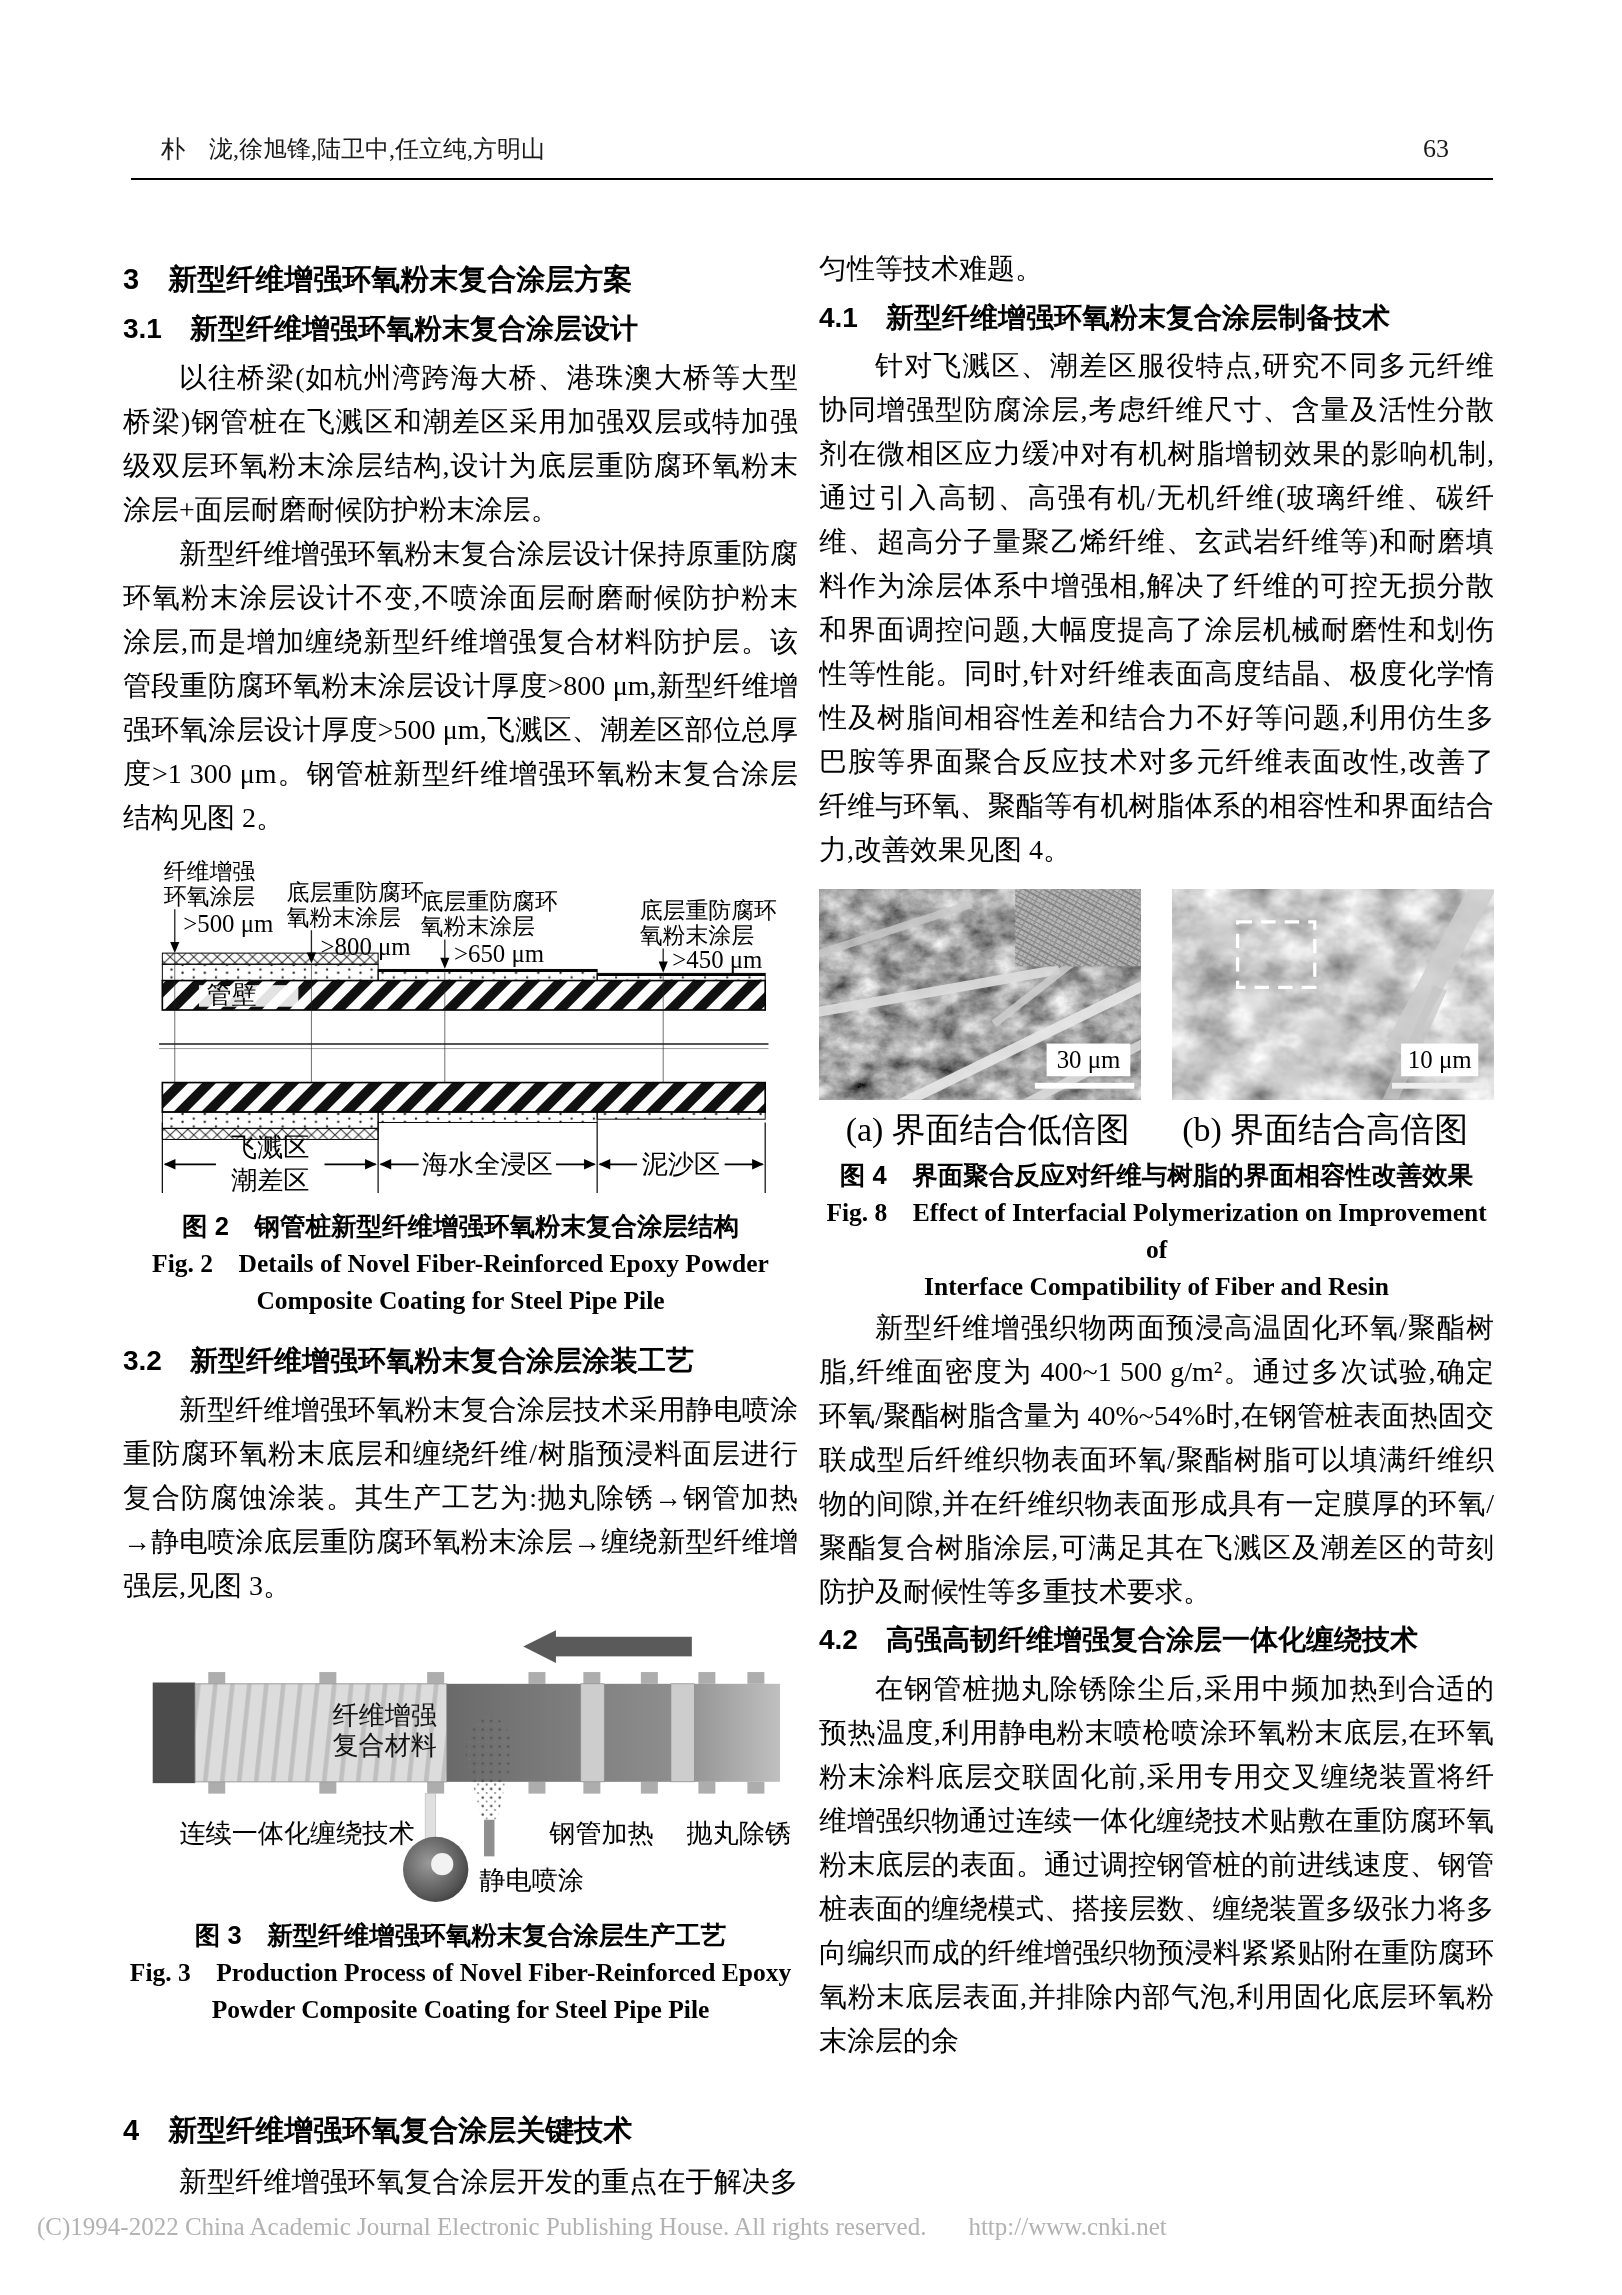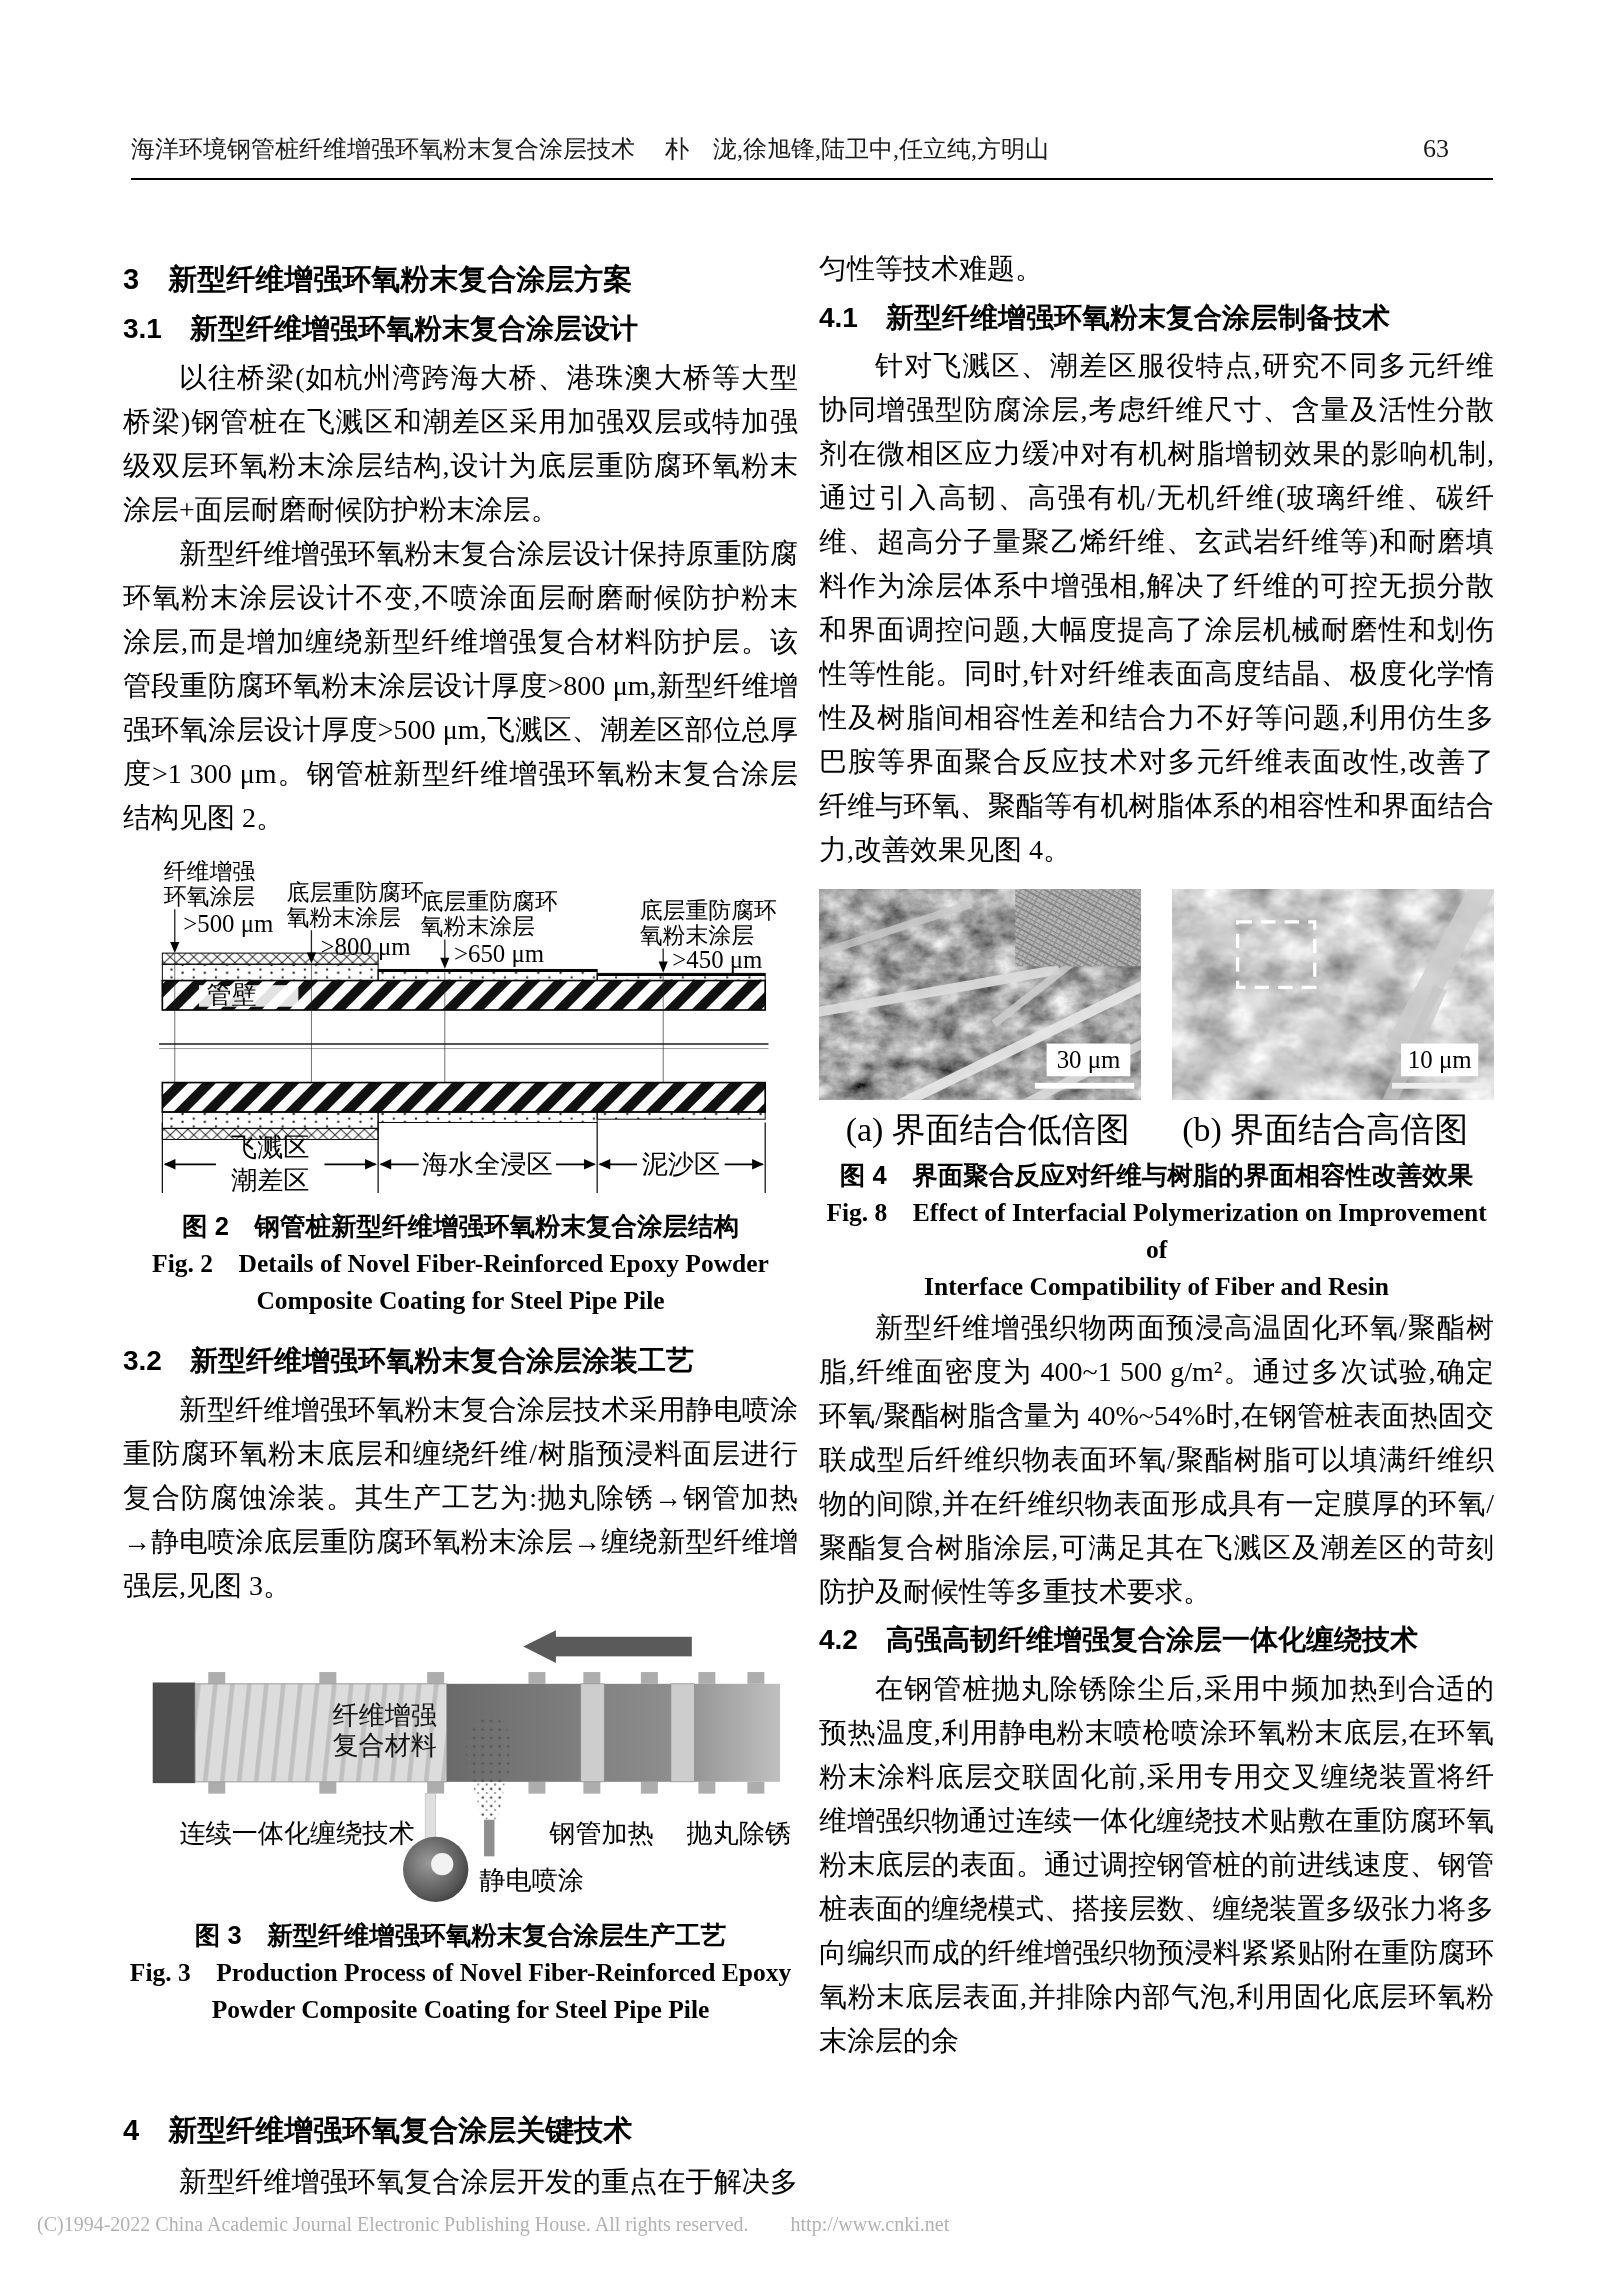--- a/index.html
+++ b/index.html
@@ -40,30 +40,29 @@
     font-weight:bold;font-size:25.5px;line-height:37px;text-align:center;margin:9.2px 0 0 0;
   }
   .cap-en{
     font-weight:bold;font-size:25.5px;line-height:37px;text-align:center;margin:0;
   }
   .subcaps{display:flex;font-size:34px;line-height:35px;margin-top:10px;}
   .subcaps span{flex:1;text-align:center;}
   .gap-before-sec4{margin-top:82px;}
   .page-footer{
     position:absolute;left:37px;top:2213px;width:1505px;
-    display:flex;align-items:center;color:#b2b2b2;font-size:20px;
+    display:flex;align-items:center;color:#b2b2b2;font-size:25px;
   }
   .page-footer .url{margin-left:42px;}
   svg text{font-family:"Liberation Serif","DejaVu Serif",serif;}
 </style>
 </head>
 <body>
 
 <div class="page-header">
-  <span>海洋环境钢管桩纤维增强环氧粉末复合涂层技术</span>
   <span class="authors">朴　泷,徐旭锋,陆卫中,任立纯,方明山</span>
   <span class="pageno">63</span>
 </div>
 <div class="header-rule"></div>
 
 <div class="col col-left">
   <div class="h-sec">3　新型纤维增强环氧粉末复合涂层方案</div>
   <div class="h-sub">3.1　新型纤维增强环氧粉末复合涂层设计</div>
   <p class="body ind">以往桥梁(如杭州湾跨海大桥、港珠澳大桥等大型桥梁)钢管桩在飞溅区和潮差区采用加强双层或特加强级双层环氧粉末涂层结构,设计为底层重防腐环氧粉末涂层+面层耐磨耐候防护粉末涂层。</p>
   <p class="body ind">新型纤维增强环氧粉末复合涂层设计保持原重防腐环氧粉末涂层设计不变,不喷涂面层耐磨耐候防护粉末涂层,而是增加缠绕新型纤维增强复合材料防护层。该管段重防腐环氧粉末涂层设计厚度&gt;800 μm,新型纤维增强环氧涂层设计厚度&gt;500 μm,飞溅区、潮差区部位总厚度&gt;1 300 μm。钢管桩新型纤维增强环氧粉末复合涂层结构见图 2。</p>

